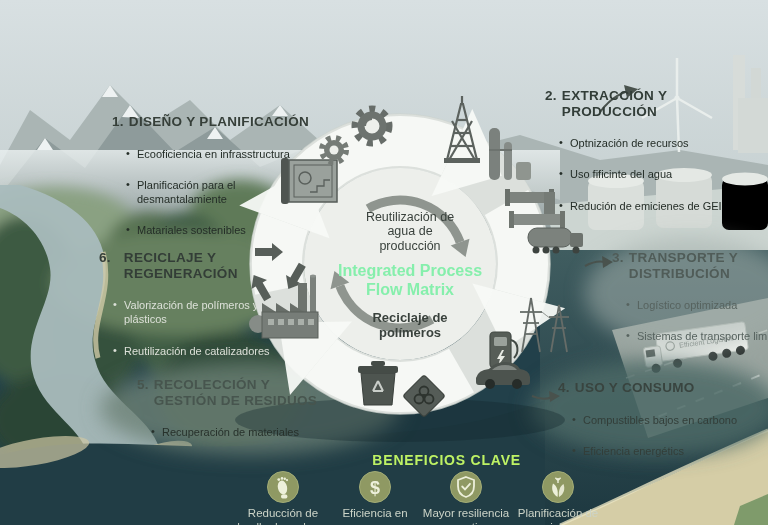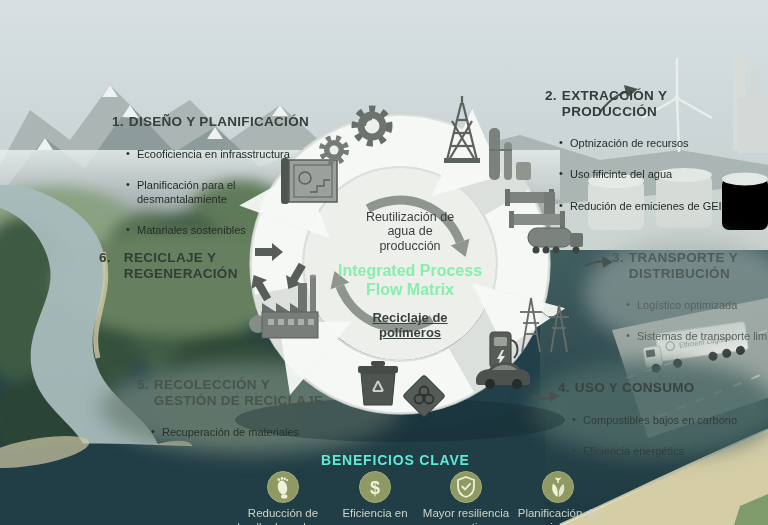--- a/index.html
+++ b/index.html
@@ -16,23 +16,23 @@
   .stage li::before{content:"•";position:absolute;left:0;top:-1px;}
   .s1{left:112px;top:114px;} .s1 .stage-h{color:#363f39;} .s1 ul{color:#242d27;width:180px;}
   .s2{left:545px;top:88px;}  .s2 .stage-h{color:#323d38;} .s2 .ttl{width:122px;} .s2 ul{color:#242d27;width:195px;}
   .s3{left:612px;top:250px;} .s3 .stage-h{color:#505c58;} .s3 .ttl{width:116px;} .s3 ul{color:#57635f;} .s3 li{white-space:nowrap;}
   .s4{left:558px;top:380px;} .s4 .stage-h{color:#39443f;} .s4 ul{color:#333e39;width:195px;}
   .s5{left:137px;top:377px;} .s5 .stage-h{color:#47554e;} .s5 .ttl{width:175px;} .s5 ul{color:#27312b;width:240px;}
   .s6{left:99px;top:250px;}  .s6 .stage-h{color:#333d37;} .s6 .ttl{width:130px;margin-left:8px;} .s6 ul{color:#dce0d8;width:168px;}
   #center-text{position:absolute;left:325px;top:210px;width:170px;z-index:3;text-align:center;color:#39413c;}
   #center-text .top-label{font-size:12.5px;font-weight:normal;width:104px;margin:0 auto;line-height:1.15;}
   #center-text .main-title{font-size:16px;font-weight:bold;color:#86efac;width:152px;margin:9px auto 0;line-height:1.18;}
-  #center-text .bottom-label{font-size:13px;font-weight:bold;width:86px;margin:11px auto 0;line-height:1.15;text-decoration:underline;}
-  #benefits-title{position:absolute;left:321px;top:452px;width:200px;z-index:3;text-align:left;
-    font-size:14px;font-weight:bold;letter-spacing:.8px;color:#5eead4;}
+  #center-text .bottom-label{font-size:13px;font-weight:bold;width:86px;margin:11px auto 0;line-height:1.15;}
+  #benefits-title{position:absolute;left:321px;top:452px;width:200px;z-index:3;text-align:right;
+    font-size:14px;font-weight:bold;letter-spacing:.8px;color:#bef264;}
   .benefit{position:absolute;top:471px;width:120px;z-index:3;text-align:center;color:#ccd4c8;font-size:11.5px;line-height:1.2;}
   .benefit svg{display:block;margin:0 auto 4px;}
   .benefit .l2{opacity:.95;}
   .b1{left:223px;} .b2{left:315px;} .b3{left:406px;} .b4{left:498px;}
 </style>
 </head>
 <body>
 
 <svg id="scene" viewBox="0 0 768 525" xmlns="http://www.w3.org/2000/svg">
   <defs>
@@ -328,31 +328,35 @@
     <span class="ttl">USO Y CONSUMO</span>
   </div>
   <ul>
     <li>Compustibles bajos en carbono</li>
     <li>Eficiencia energétics</li>
   </ul>
 </div>
 <div class="stage s5">
   <div class="stage-h">
     <span class="num">5.</span>
-    <span class="ttl">RECOLECCIÓN Y GESTIÓN DE RECICLAJE</span>
+    <span class="ttl">RECOLECCIÓN Y GESTIÓN DE RESIDUOS</span>
   </div>
   <ul>
     <li>Recuperación de materiales</li>
   </ul>
 </div>
 <div class="stage s6">
   <div class="stage-h">
     <span class="num">6.</span>
     <span class="ttl">RECICLAJE Y REGENERACIÓN</span>
   </div>
+  <ul>
+    <li>Valorización de polímeros y plásticos</li>
+    <li>Reutilización de catalizadores</li>
+  </ul>
 </div>
 
 <div id="center-text">
   <div class="top-label">Reutilización de agua de producción</div>
   <div class="main-title">Integrated Process Flow Matrix</div>
   <div class="bottom-label">Reciclaje de polímeros</div>
 </div>
 
 <div id="benefits-title">BENEFICIOS CLAVE</div>
 

